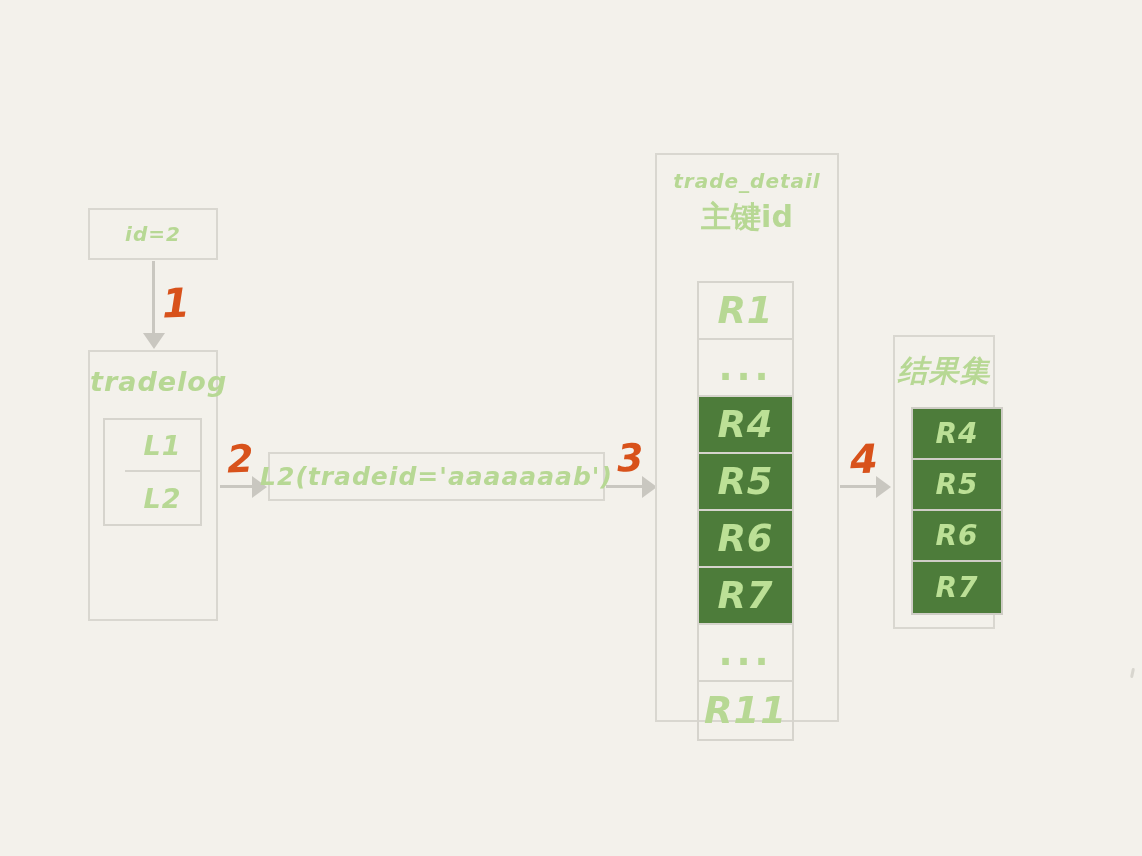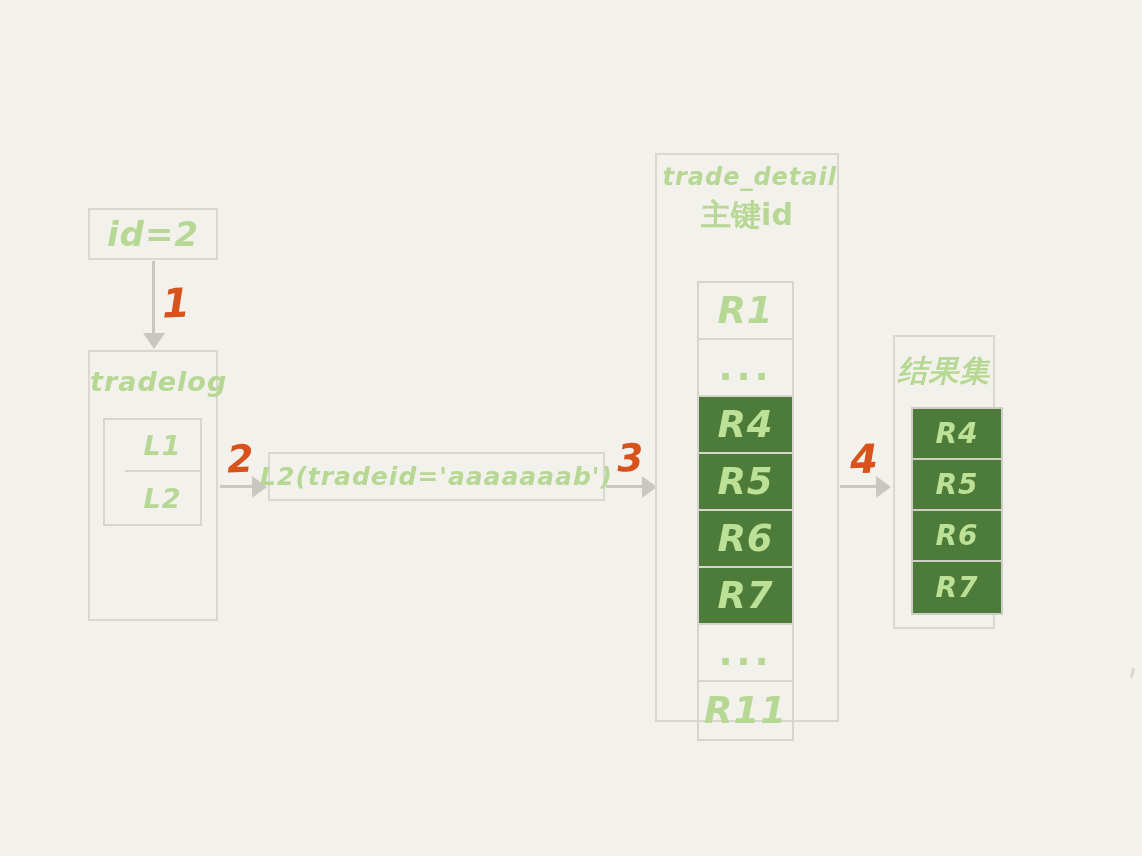--- a/index.html
+++ b/index.html
@@ -53,21 +53,21 @@
     border-top: 16px solid #c9c7c0;
   }
   .tri-right {
     position: absolute; width: 0; height: 0;
     border-top: 11px solid transparent;
     border-bottom: 11px solid transparent;
     border-left: 15px solid #c9c7c0;
   }
 
   
-  .id-box { left: 88px; top: 208px; width: 130px; height: 52px; font-size: 34px; }
+  .id-box { left: 88px; top: 208px; width: 130px; height: 52px; font-size: 20px; }
 
   
   .tradelog-box { left: 88px; top: 350px; width: 130px; height: 271px; }
   .tradelog-title { margin-top: 14px; text-align: center; font-size: 27px; }
   .tradelog-table {
     position: absolute; left: 13px; top: 66px; width: 99px;
     border: 2px solid #d6d4cd; box-sizing: border-box; padding-left: 20px;
   }
   .cell {
     height: 52px;
@@ -76,21 +76,21 @@
     border-bottom: 2px solid #d6d4cd;
     box-sizing: border-box;
   }
   .cell:last-child { border-bottom: none; }
 
   
   .query-box { left: 268px; top: 452px; width: 337px; height: 49px; font-size: 25px; }
 
   
   .detail-box { left: 655px; top: 153px; width: 184px; height: 569px; }
-  .detail-title { margin-top: 8px; text-align: right; font-size: 24px; }
+  .detail-title { margin-top: 14px; text-align: center; font-size: 20px; }
   .detail-subtitle { margin-top: 4px; text-align: center; font-size: 30px; font-weight: 700; color: #b7d894; }
   .detail-table {
     position: absolute; left: 40px; top: 126px; width: 97px;
     border: 2px solid #d6d4cd; box-sizing: border-box;
   }
   .detail-table .cell { height: 57px; font-size: 37px; }
 
   
   .hl { background: #4d7c3a; color: #bce096; }
 

